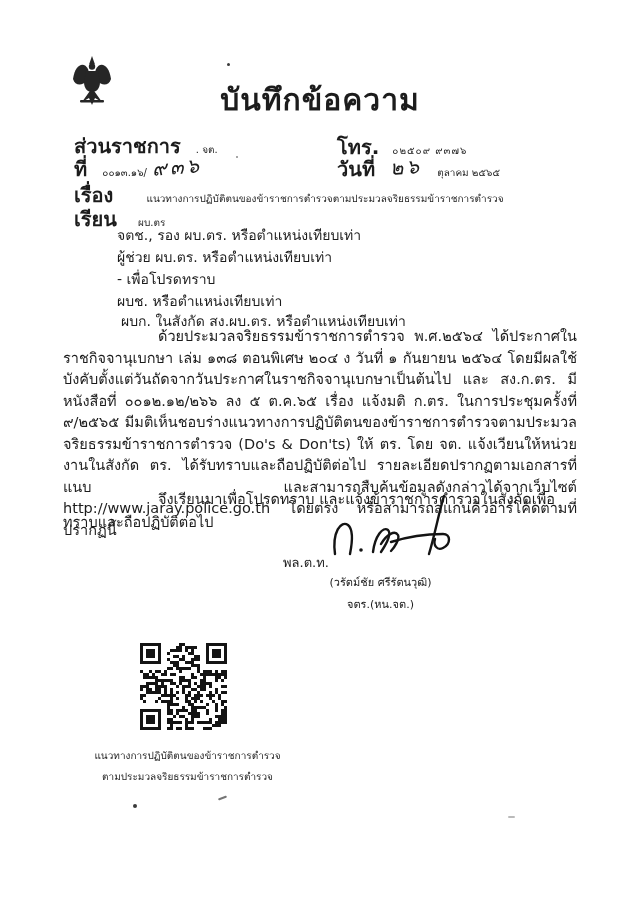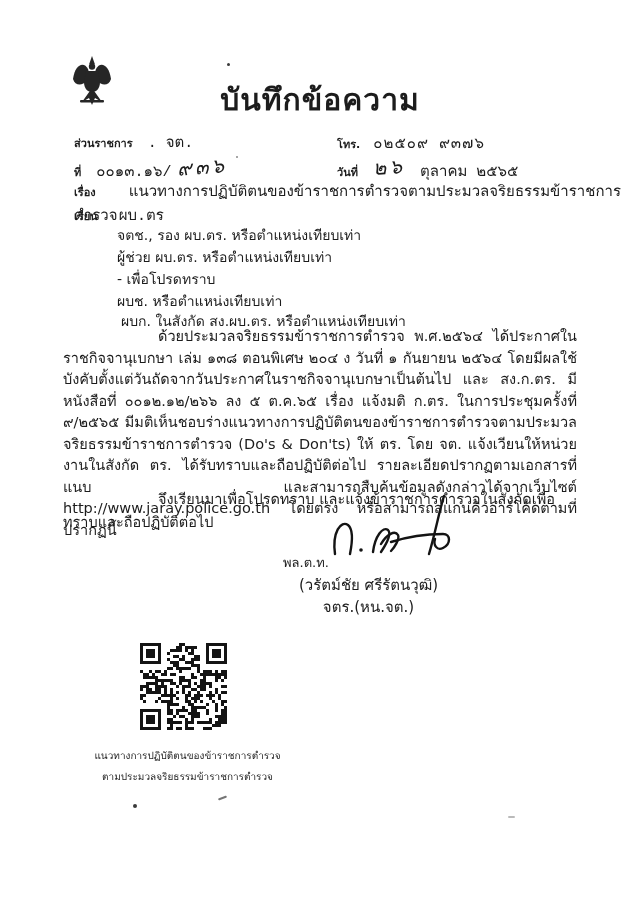--- a/index.html
+++ b/index.html
@@ -6,22 +6,22 @@
   .page{
     position:relative;
     width:640px;height:909px;
     margin:0 auto;
     background:#ffffff;
     font-family:"DejaVu Sans","Liberation Sans",sans-serif;
     color:#1c1c1c;
     overflow:hidden;
   }
   .abs{position:absolute;}
-  .lbl{font-weight:bold;font-size:11px;}
-  .val{font-size:15px;font-family:Liberation Mono, monospace;}
+  .lbl{font-weight:bold;font-size:20px;}
+  .val{font-size:10px;}
   .title{
     left:0;right:0;top:76px;
     text-align:center;
     font-size:30px;font-weight:bold;
     letter-spacing:1px;
   }
   .hand{
     font-style:italic;
     font-size:20px;
     letter-spacing:3px;
@@ -34,21 +34,21 @@
     left:63px;top:326px;width:514px;
     font-size:14.5px;line-height:21.5px;
     text-align:justify;
     text-indent:95px;
   }
   .closing{
     left:63px;top:487px;width:514px;
     font-size:14.5px;
     text-indent:95px;
   }
-  .sig-name{left:276px;width:185px;text-align:center;font-size:15px;}
+  .sig-name{left:288px;width:185px;text-align:center;font-size:11px;}
   .caption{
     left:70px;width:235px;top:745px;
     text-align:center;
     font-size:10px;line-height:21px;
   }
   .speck{position:absolute;background:#3a3a3a;border-radius:50%;}
 </style>
 </head>
 <body>
 

